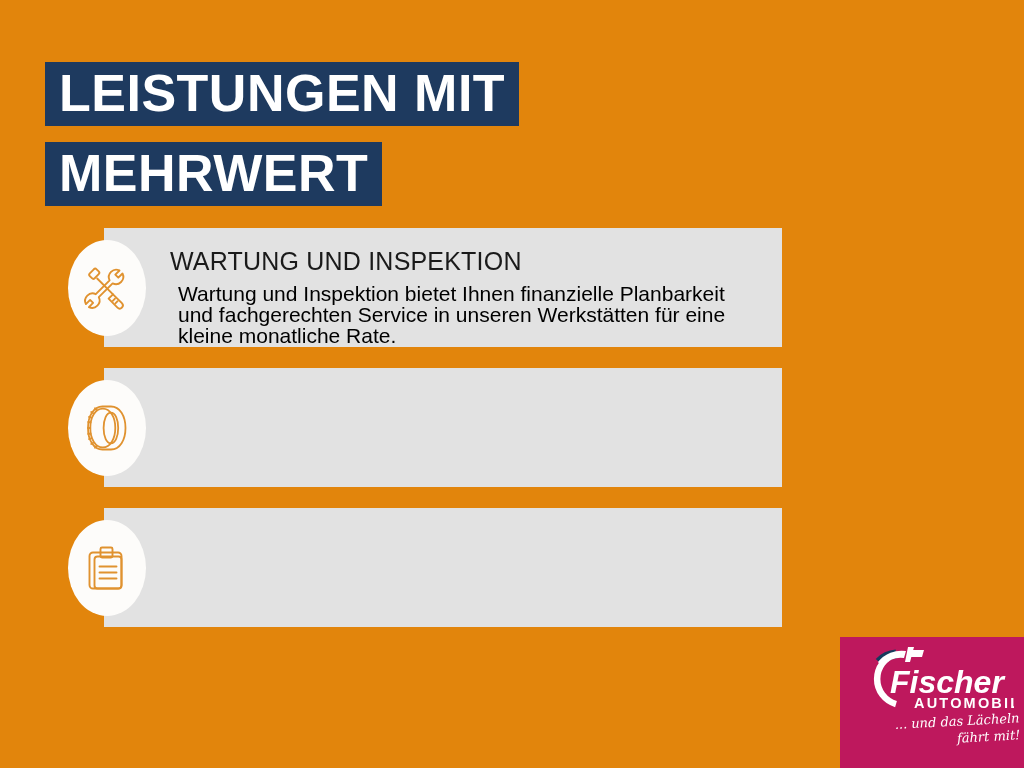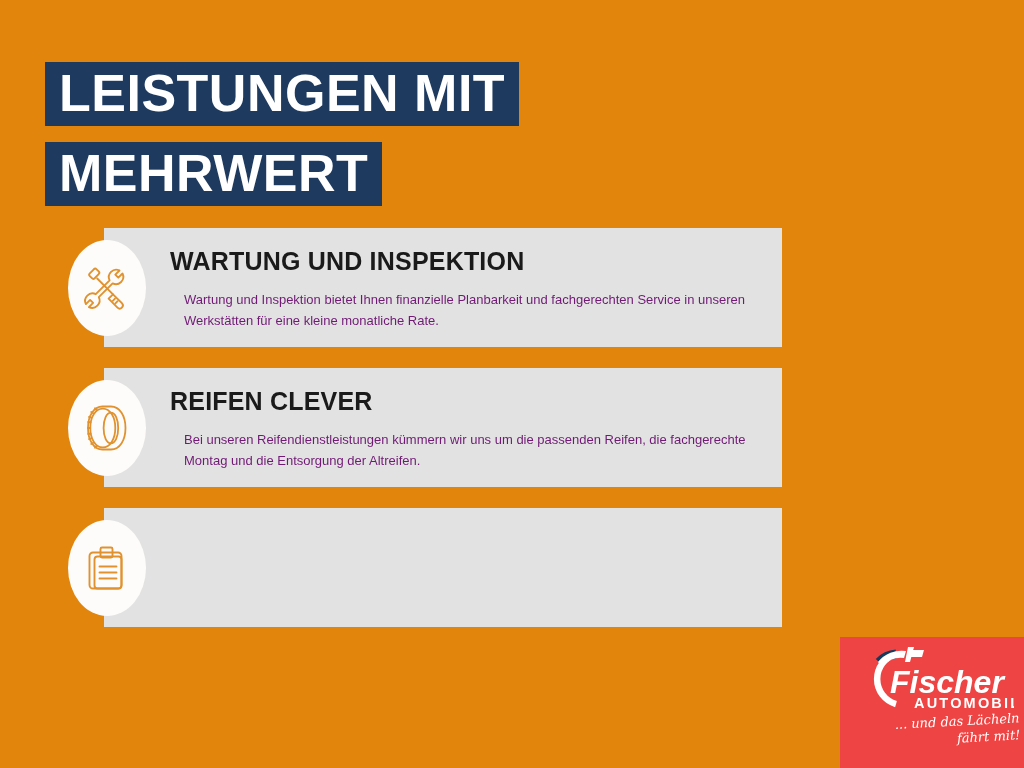--- a/index.html
+++ b/index.html
@@ -77,43 +77,43 @@
   }
   .card-text {
     position: absolute;
     left: 170px;
     top: 19px;
     width: 600px;
     z-index: 2;
   }
   .card-heading {
     font-size: 25px;
-    font-weight: bold;
+    font-weight: normal;
     color: #1A1A1A;
     letter-spacing: 0.2px;
     line-height: 28px;
     margin: 0 0 7px 0;
     font-family: "Liberation Sans", sans-serif;
   }
   .card-body {
-    font-size: 13px;
-    color: #701a75;
+    font-size: 21px;
+    color: #000000;
     line-height: 21px;
-    margin: 14px;
+    margin: 8px;
     font-family: "Liberation Sans", sans-serif;
   }
 
   
   #logo-box {
     position: absolute;
     left: 840px;
     top: 637px;
     width: 184px;
     height: 131px;
-    background: #ef4444;
+    background: #be185d;
     overflow: hidden;
     text-decoration: underline;
   }
   #logo-mark {
     position: absolute;
     left: 14px;
     top: 8px;
   }
   #logo-tagline {
     position: absolute;
@@ -167,24 +167,20 @@
 
         <path d="M22.5 5.5 C13.6 5.5 8.0 15.0 8.0 27.0 C8.0 39.0 13.6 48.5 22.5 48.5 L31.0 48.5 C39.9 48.5 45.5 39.0 45.5 27.0 C45.5 15.0 39.9 5.5 31.0 5.5 Z"></path>
 
         <path d="M22.8 7.7 C15.2 7.7 10.3 16.3 10.3 27.0 C10.3 37.7 15.2 46.3 22.8 46.3 C30.4 46.3 35.3 37.7 35.3 27.0 C35.3 16.3 30.4 7.7 22.8 7.7 Z"></path>
 
         <path d="M30.9 11.6 C26.5 11.6 23.6 18.5 23.6 27.0 C23.6 35.5 26.5 42.4 30.9 42.4 C35.3 42.4 38.2 35.5 38.2 27.0 C38.2 18.5 35.3 11.6 30.9 11.6 Z"></path>
 
         <path d="M9.0 16.0 l2.3 0.7 M8.2 21.0 l2.3 0.5 M8.0 27.0 l2.3 0 M8.2 33.0 l2.3 -0.5 M9.0 38.0 l2.3 -0.7 M11.2 43.0 l2.1 -1.2 M11.2 11.0 l2.1 1.2 M15.0 7.3 l1.5 1.8 M15.0 46.7 l1.5 -1.8"></path>
       </svg>
     </div>
-    <div class="card-text">
-      <h2 class="card-heading">REIFEN CLEVER</h2>
-      <p class="card-body">Bei unseren Reifendienstleistungen kümmern wir uns um die passenden Reifen, die fachgerechte Montag und die Entsorgung der Altreifen.</p>
-    </div>
   </div>
 
   <div class="card-row">
     <div class="card-panel"></div>
     <div class="card-icon-circle">
       <svg width="54" height="54" viewBox="0 0 54 54" fill="none" stroke="#E0922F" stroke-width="1.9" stroke-linecap="round" stroke-linejoin="round">
 
         <rect x="9.5" y="11.5" width="32" height="36" rx="3.5"></rect>
 
         <rect x="14.5" y="15.5" width="27" height="32" rx="3"></rect>

